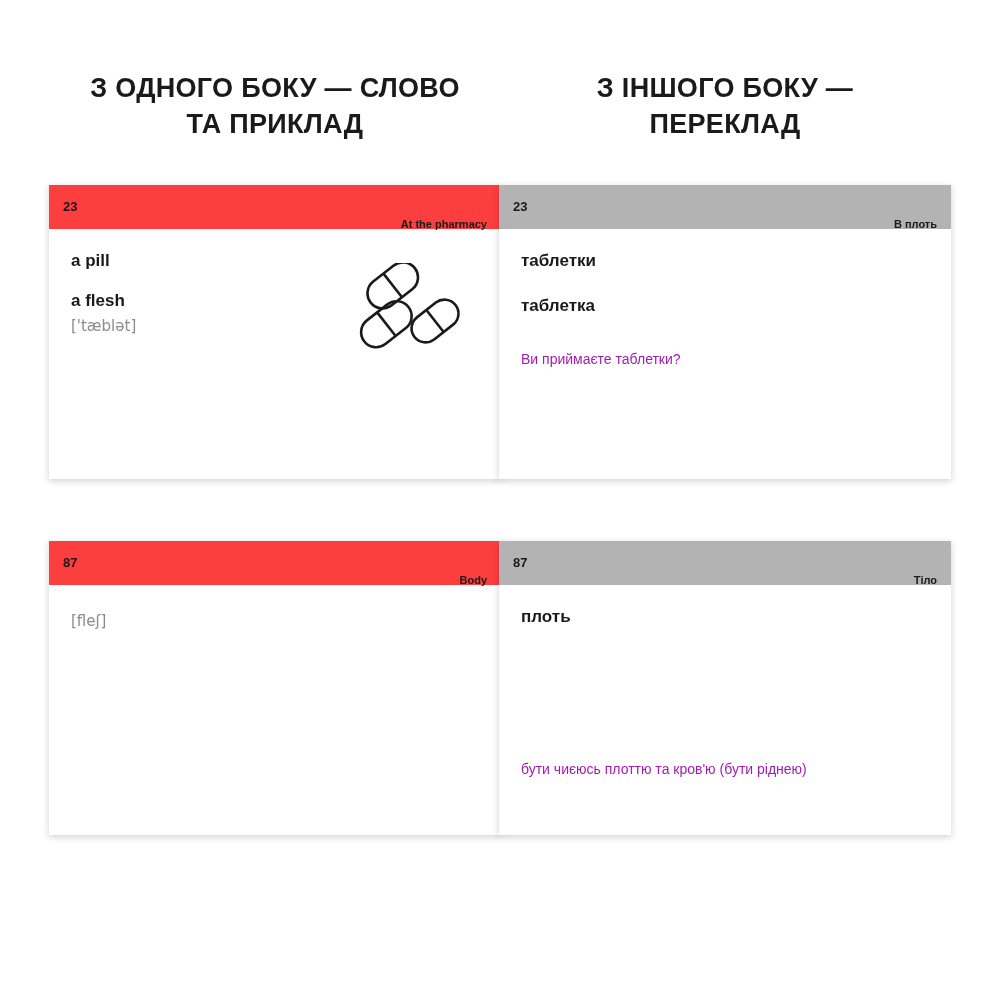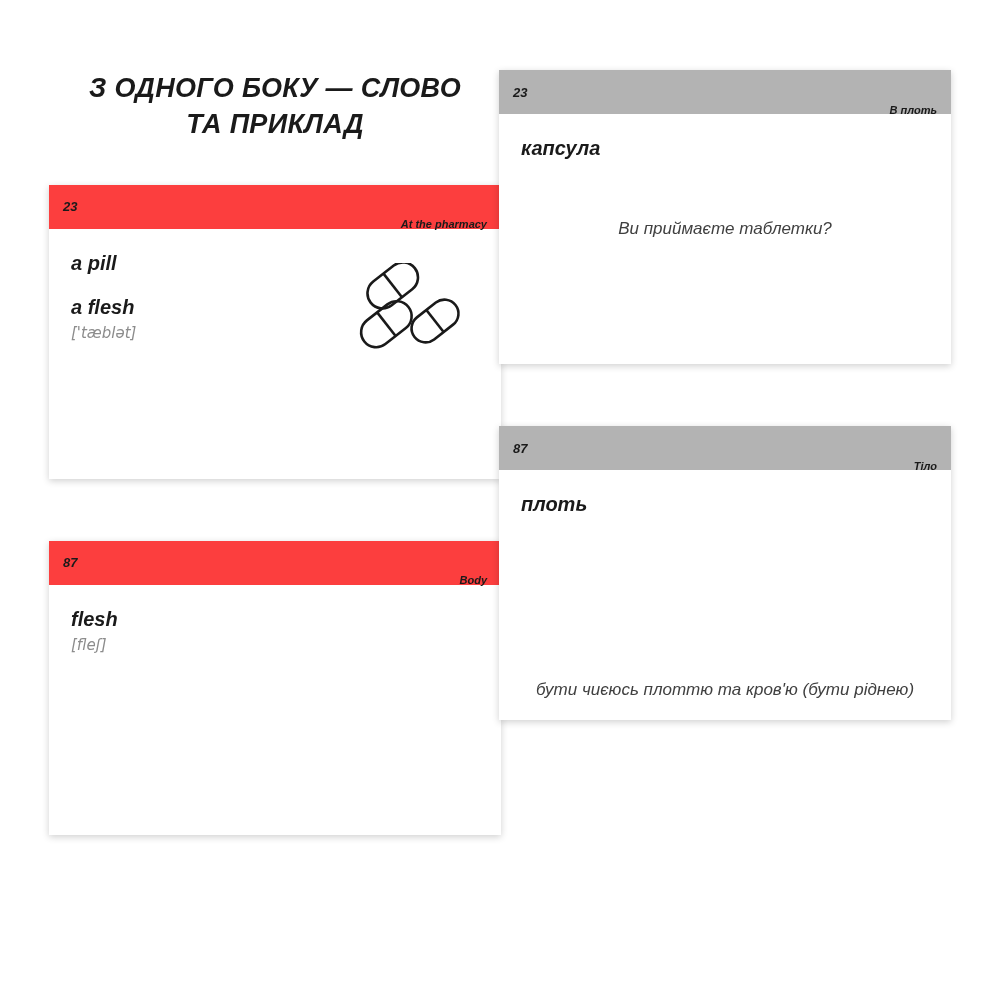--- a/index.html
+++ b/index.html
@@ -14,21 +14,20 @@
     position: relative;
     width: 1000px;
     height: 1000px;
     background: #ffffff;
     overflow: hidden;
   }
 
   .columns {
     display: flex;
     padding: 70px 28px 0 50px;
-    font-style: italic;
   }
   .column {
     width: 450px;
     display: flex;
     flex-direction: column;
     align-items: center;
   }
 
   .col-heading {
     font-size: 27px;
@@ -74,40 +73,40 @@
   .card-body {
     position: relative;
     height: 250px;
     padding: 22px 22px 18px 22px;
     display: flex;
     flex-direction: column;
   }
   .card-body.tall { height: 250px; }
 
   .word {
-    font-size: 20px;
+    font-size: 17px;
     font-weight: bold;
     color: #1a1a1a;
     line-height: 1.2;
   }
   .phon {
     font-size: 15px;
     color: #8c8c8c;
     margin-top: 5px;
     font-family: "DejaVu Sans", sans-serif;
   }
   .gap-sm { height: 20px; }
   .example {
-    font-size: 17px;
-    color: #404040;
+    font-size: 14px;
+    color: #a21caf;
     line-height: 1.35;
-    text-align: center;
   }
   .example-bottom {
     margin-top: auto;
+    margin-bottom: 38px;
   }
   .example-mid {
     margin-top: 28px;
   }
 
   .pill-icon {
     position: absolute;
     right: 34px;
     top: 34px;
     width: 110px;
@@ -152,37 +151,38 @@
           </span>
         </div>
       </div>
 
       <div class="card">
         <div class="card-bar bar-red">
           <span class="bar-num">87</span>
           <span class="bar-topic">Body</span>
         </div>
         <div class="card-body tall">
-          <div class="word">flesh</div>
           <div class="phon">[fleʃ]</div>
         </div>
       </div>
     </div>
 
     <div class="column">
+      <div class="col-heading">З ІНШОГО БОКУ — ПЕРЕКЛАД</div>
 
       <div class="card">
         <div class="card-bar bar-gray">
           <span class="bar-num">23</span>
           <span class="bar-topic">В плоть</span>
         </div>
         <div class="card-body">
-          <div class="word">капсула</div>
+          <div class="word">таблетки</div>
           <div class="phon"></div>
           <div class="gap-sm"></div>
+          <div class="word">таблетка</div>
           <div class="phon"></div>
           <div class="example example-mid">Ви приймаєте таблетки?</div>
         </div>
       </div>
 
       <div class="card">
         <div class="card-bar bar-gray">
           <span class="bar-num">87</span>
           <span class="bar-topic">Тіло</span>
         </div>

